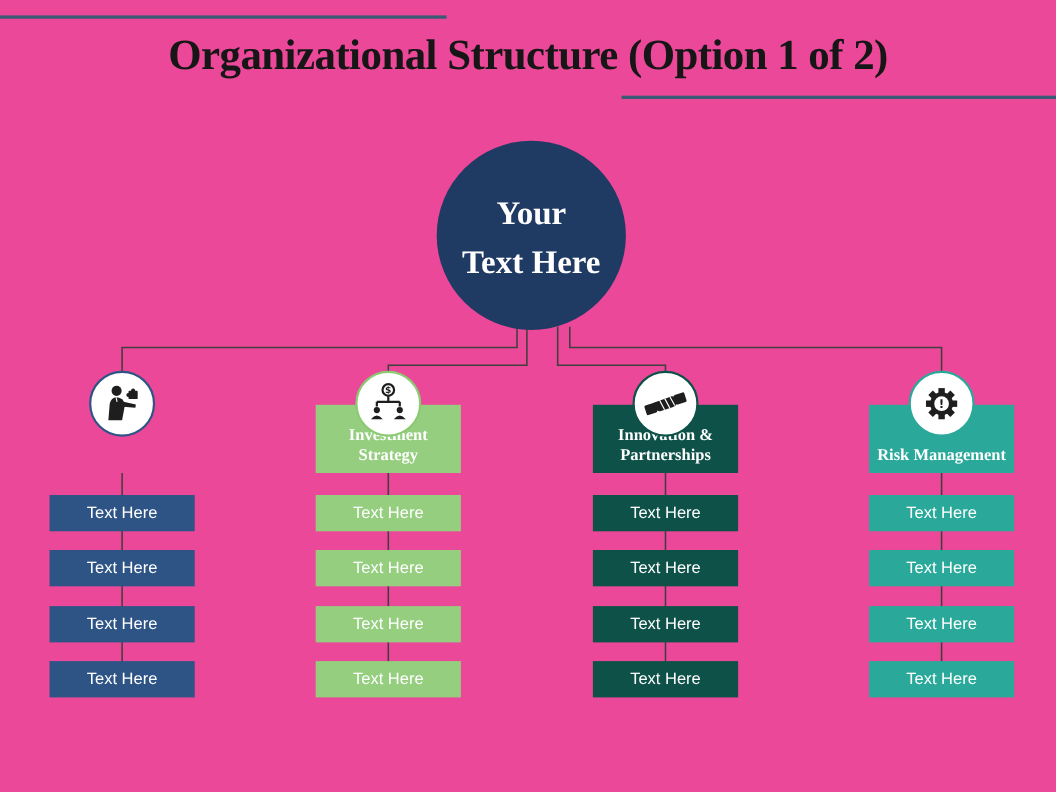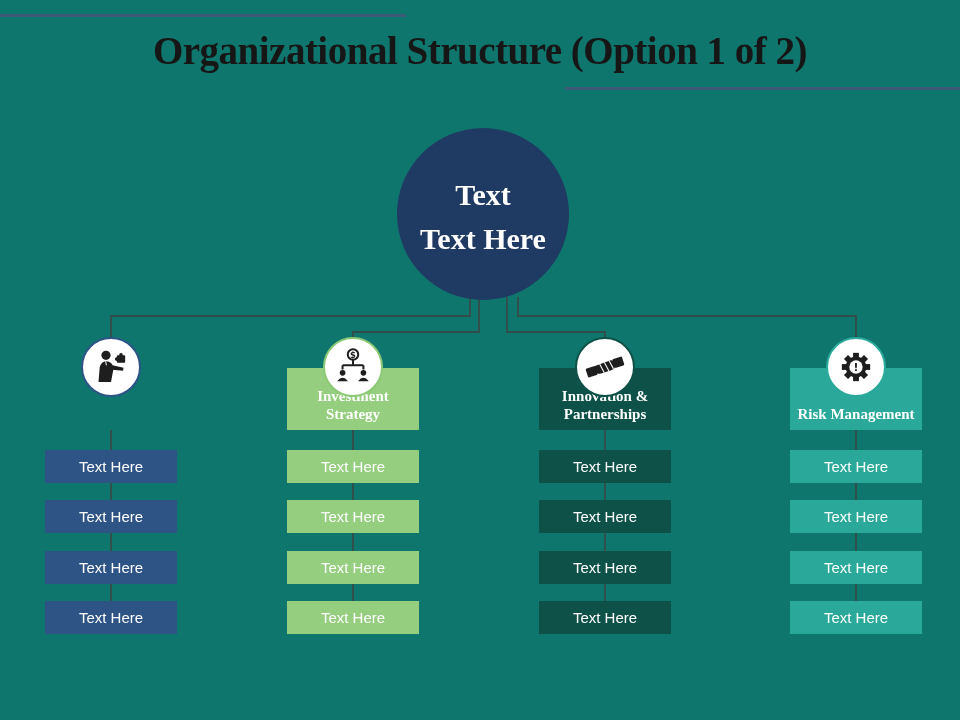--- a/index.html
+++ b/index.html
@@ -1,16 +1,16 @@
 <!DOCTYPE html>
 <html><head>
 <meta charset="utf-8">
 <style>
   html,body{margin:0;padding:0;background:#ffffff;}
-  .slide{position:relative;width:960px;height:720px;background:#0f766e;overflow:hidden;
+  .slide{position:relative;width:960px;height:720px;background:#ec4899;overflow:hidden;
          font-family:"Liberation Sans",sans-serif;}
   .rule{position:absolute;height:3px;background:#3b5a75;}
   .rule-top{left:0;top:14px;width:406px;}
   .rule-title{left:565px;top:87px;width:395px;}
   .title{position:absolute;left:0;top:28px;width:960px;margin:0;text-align:center;
          font-family:"Liberation Serif",serif;font-weight:bold;font-size:39px;
          color:#161616;letter-spacing:-0.5px;}
   .connectors{position:absolute;left:0;top:0;z-index:1;}
   .center-node{position:absolute;left:397px;top:128px;width:172px;height:172px;
          border-radius:50%;background:#1f3a63;z-index:2;display:flex;flex-direction:column;
@@ -53,21 +53,21 @@
       <polyline points="507,297 507,332 605,332 605,342"></polyline>
       <polyline points="518,297 518,316 856,316 856,342"></polyline>
       <line x1="111" y1="430" x2="111" y2="602"></line>
       <line x1="353" y1="430" x2="353" y2="602"></line>
       <line x1="605" y1="430" x2="605" y2="602"></line>
       <line x1="856" y1="430" x2="856" y2="602"></line>
     </g>
   </svg>
 
   <div class="center-node">
-    <div>Text</div>
+    <div>Your</div>
     <div>Text Here</div>
   </div>
 
   <div class="icon-circle cx0 br-c0">
     <svg class="icon-svg" viewBox="0 0 48 48">
       <g fill="#1e1e1e">
         <circle cx="18" cy="10" r="5.5"></circle>
         <path d="M9 42 L10.5 24 Q12 17.5 18 17 Q23.5 17.5 25.5 21 L27 26 L24 42 Z"></path>
         <path d="M22 21 L39 25 L38.5 28.5 L22 27 Z"></path>
         <rect x="31" y="10" width="10" height="9" rx="1"></rect>

